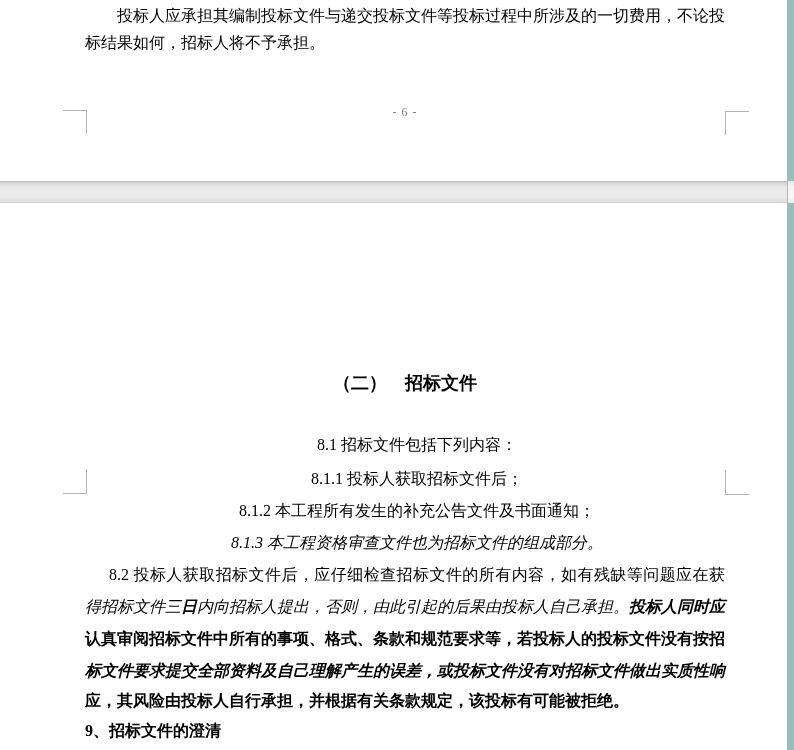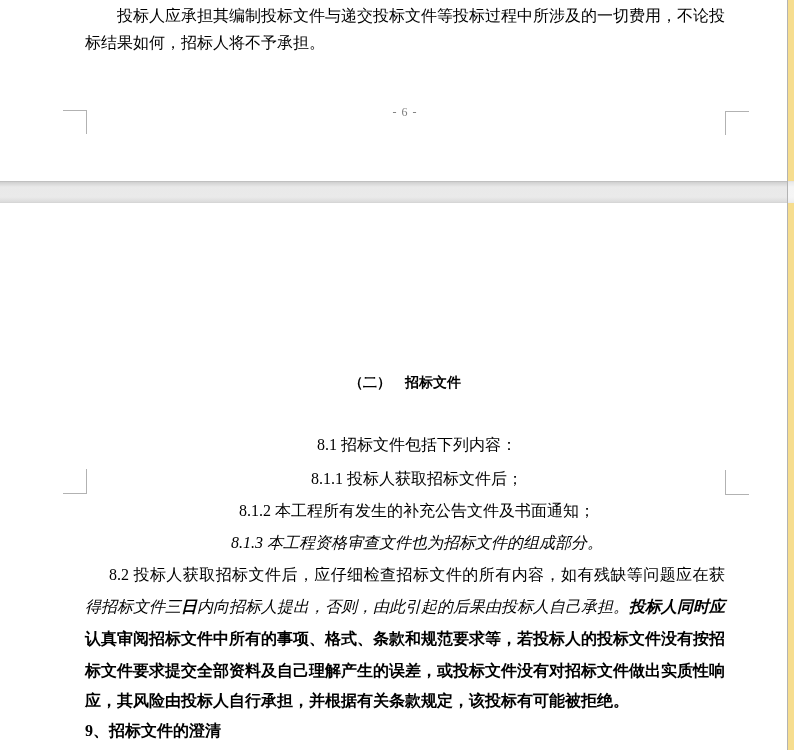--- a/index.html
+++ b/index.html
@@ -5,21 +5,21 @@
   html, body { margin: 0; padding: 0; }
   body {
     font-family: "Liberation Serif", "DejaVu Serif", serif;
     background: #ffffff;
   }
   #screen {
     position: relative;
     width: 794px;
     height: 750px;
     overflow: hidden;
-    background: #eab308;
+    background: #0f766e;
     color: #000000;
   }
   
   .page {
     position: absolute;
     left: 0;
     width: 788px;
     background: #ffffff;
   }
   #page1 { top: 0; height: 181px; }
@@ -76,21 +76,21 @@
     white-space: normal;
     text-align: justify;
     text-align-last: justify;
   }
   .indent2 { text-indent: 32px; }   
   .indent-num { text-indent: 24px; text-align: center; }
   .bold { font-weight: bold; }
   .center-heading {
     text-align: center;
     font-weight: bold;
-    font-size: 14px;
+    font-size: 18px;
     line-height: 18px;
     white-space: nowrap;
   }
   .footer-num {
     position: absolute;
     left: 85px;
     width: 640px;
     top: 106px;
     text-align: center;
     font-size: 12px;
@@ -130,21 +130,21 @@
     <div class="doc-line indent-num" style="top: 331px; font-style: italic;">8.1.3 本工程资格审查文件也为招标文件的组成部分。</div>
 
     <div class="doc-line jl indent-num" style="top: 363px;">8.2 投标人获取招标文件后，应仔细检查招标文件的所有内容，如有残缺等问题应在获</div>
 
     <div class="doc-line jl" style="top: 395px; font-style: italic;">
       <span>得招标文件三</span><span class="bold">日</span><span>内向招标人提出，否则，由此引起的后果由投标人自己承担。</span><span class="bold">投标人同时应</span>
     </div>
 
     <div class="doc-line jl bold" style="top: 427px;">认真审阅招标文件中所有的事项、格式、条款和规范要求等，若投标人的投标文件没有按招</div>
 
-    <div class="doc-line jl bold" style="top: 459px;">标文件要求提交全部资料及自己理解产生的误差，或投标文件没有对招标文件做出实质性响</div>
+    <div class="doc-line jl bold" style="top: 459px; font-style: italic;">标文件要求提交全部资料及自己理解产生的误差，或投标文件没有对招标文件做出实质性响</div>
 
     <div class="doc-line bold" style="top: 491px; font-family: Liberation Mono, monospace;">应，其风险由投标人自行承担，并根据有关条款规定，该投标有可能被拒绝。</div>
 
     <div class="doc-line bold" style="top: 519px;">9、招标文件的澄清</div>
   </div>
 
   <div class="window-edge-strip"></div>
   <div class="window-edge-line"></div>
 
 </div>

